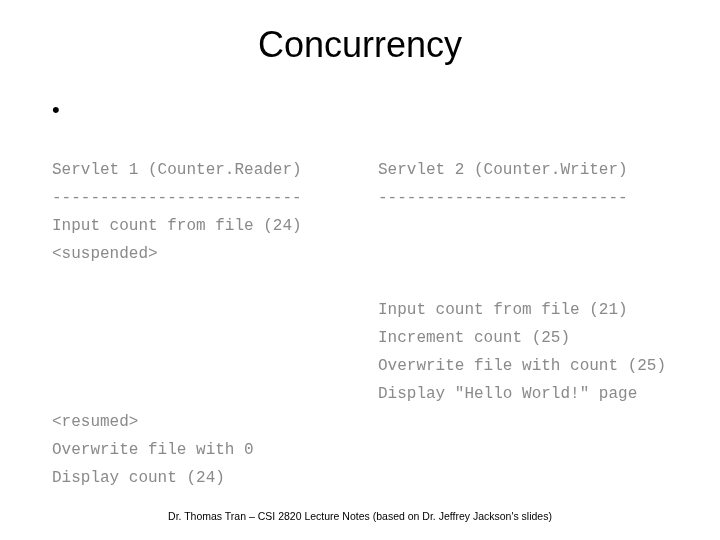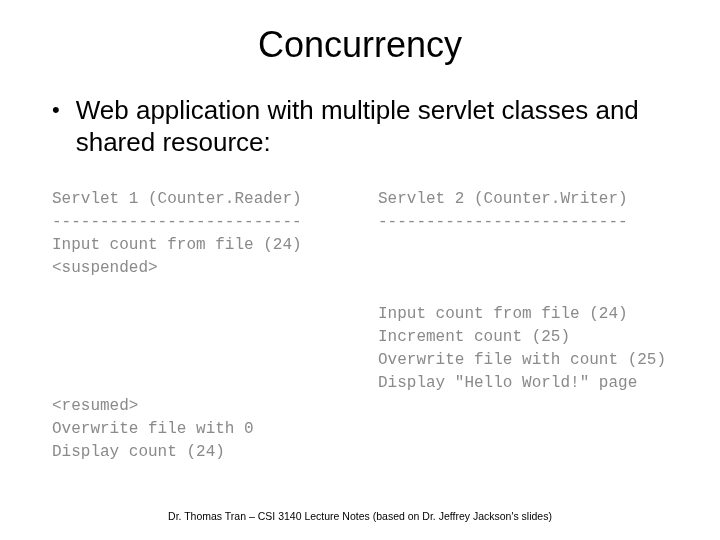--- a/index.html
+++ b/index.html
@@ -43,61 +43,60 @@
     .columns {
       display: flex;
       padding-left: 52px;
       padding-right: 40px;
       gap: 24px;
     }
     .col {
       flex: 1;
       font-family: "Courier New", Courier, monospace;
       font-size: 16px;
-      line-height: 23px;
+      line-height: 28px;
       color: #8a8a8a;
       white-space: pre;
     }
     .footer {
       position: absolute;
       bottom: 18px;
       left: 0;
       right: 0;
       text-align: center;
       font-size: 10.5px;
       color: #000000;
     }
   </style>
 </head>
 <body>
 
 <h1 class="title">Concurrency</h1>
 
 <div class="bullet-row">
   <span class="bullet-dot">•</span>
-  <span class="bullet-text">Web application with multiple servlet classes and shared resource:</span>
 </div>
 
 <div class="columns">
   <div class="col">Servlet 1 (Counter.Reader)
 --------------------------
 Input count from file (24)
 &lt;suspended&gt;
 
 
 
 
 
 &lt;resumed&gt;
 Overwrite file with 0
 Display count (24)</div>
   <div class="col">Servlet 2 (Counter.Writer)
 --------------------------
 
 
 
-Input count from file (24)
+Input count from file (21)
 Increment count (25)
 Overwrite file with count (25)
 Display "Hello World!" page</div>
 </div>
 
-<div class="footer">Dr. Thomas Tran – CSI 3140 Lecture Notes (based on Dr. Jeffrey Jackson's slides)</div>
+<div class="footer">Dr. Thomas Tran – CSI 2820 Lecture Notes (based on Dr. Jeffrey Jackson's slides)</div>
 
 </body></html>

